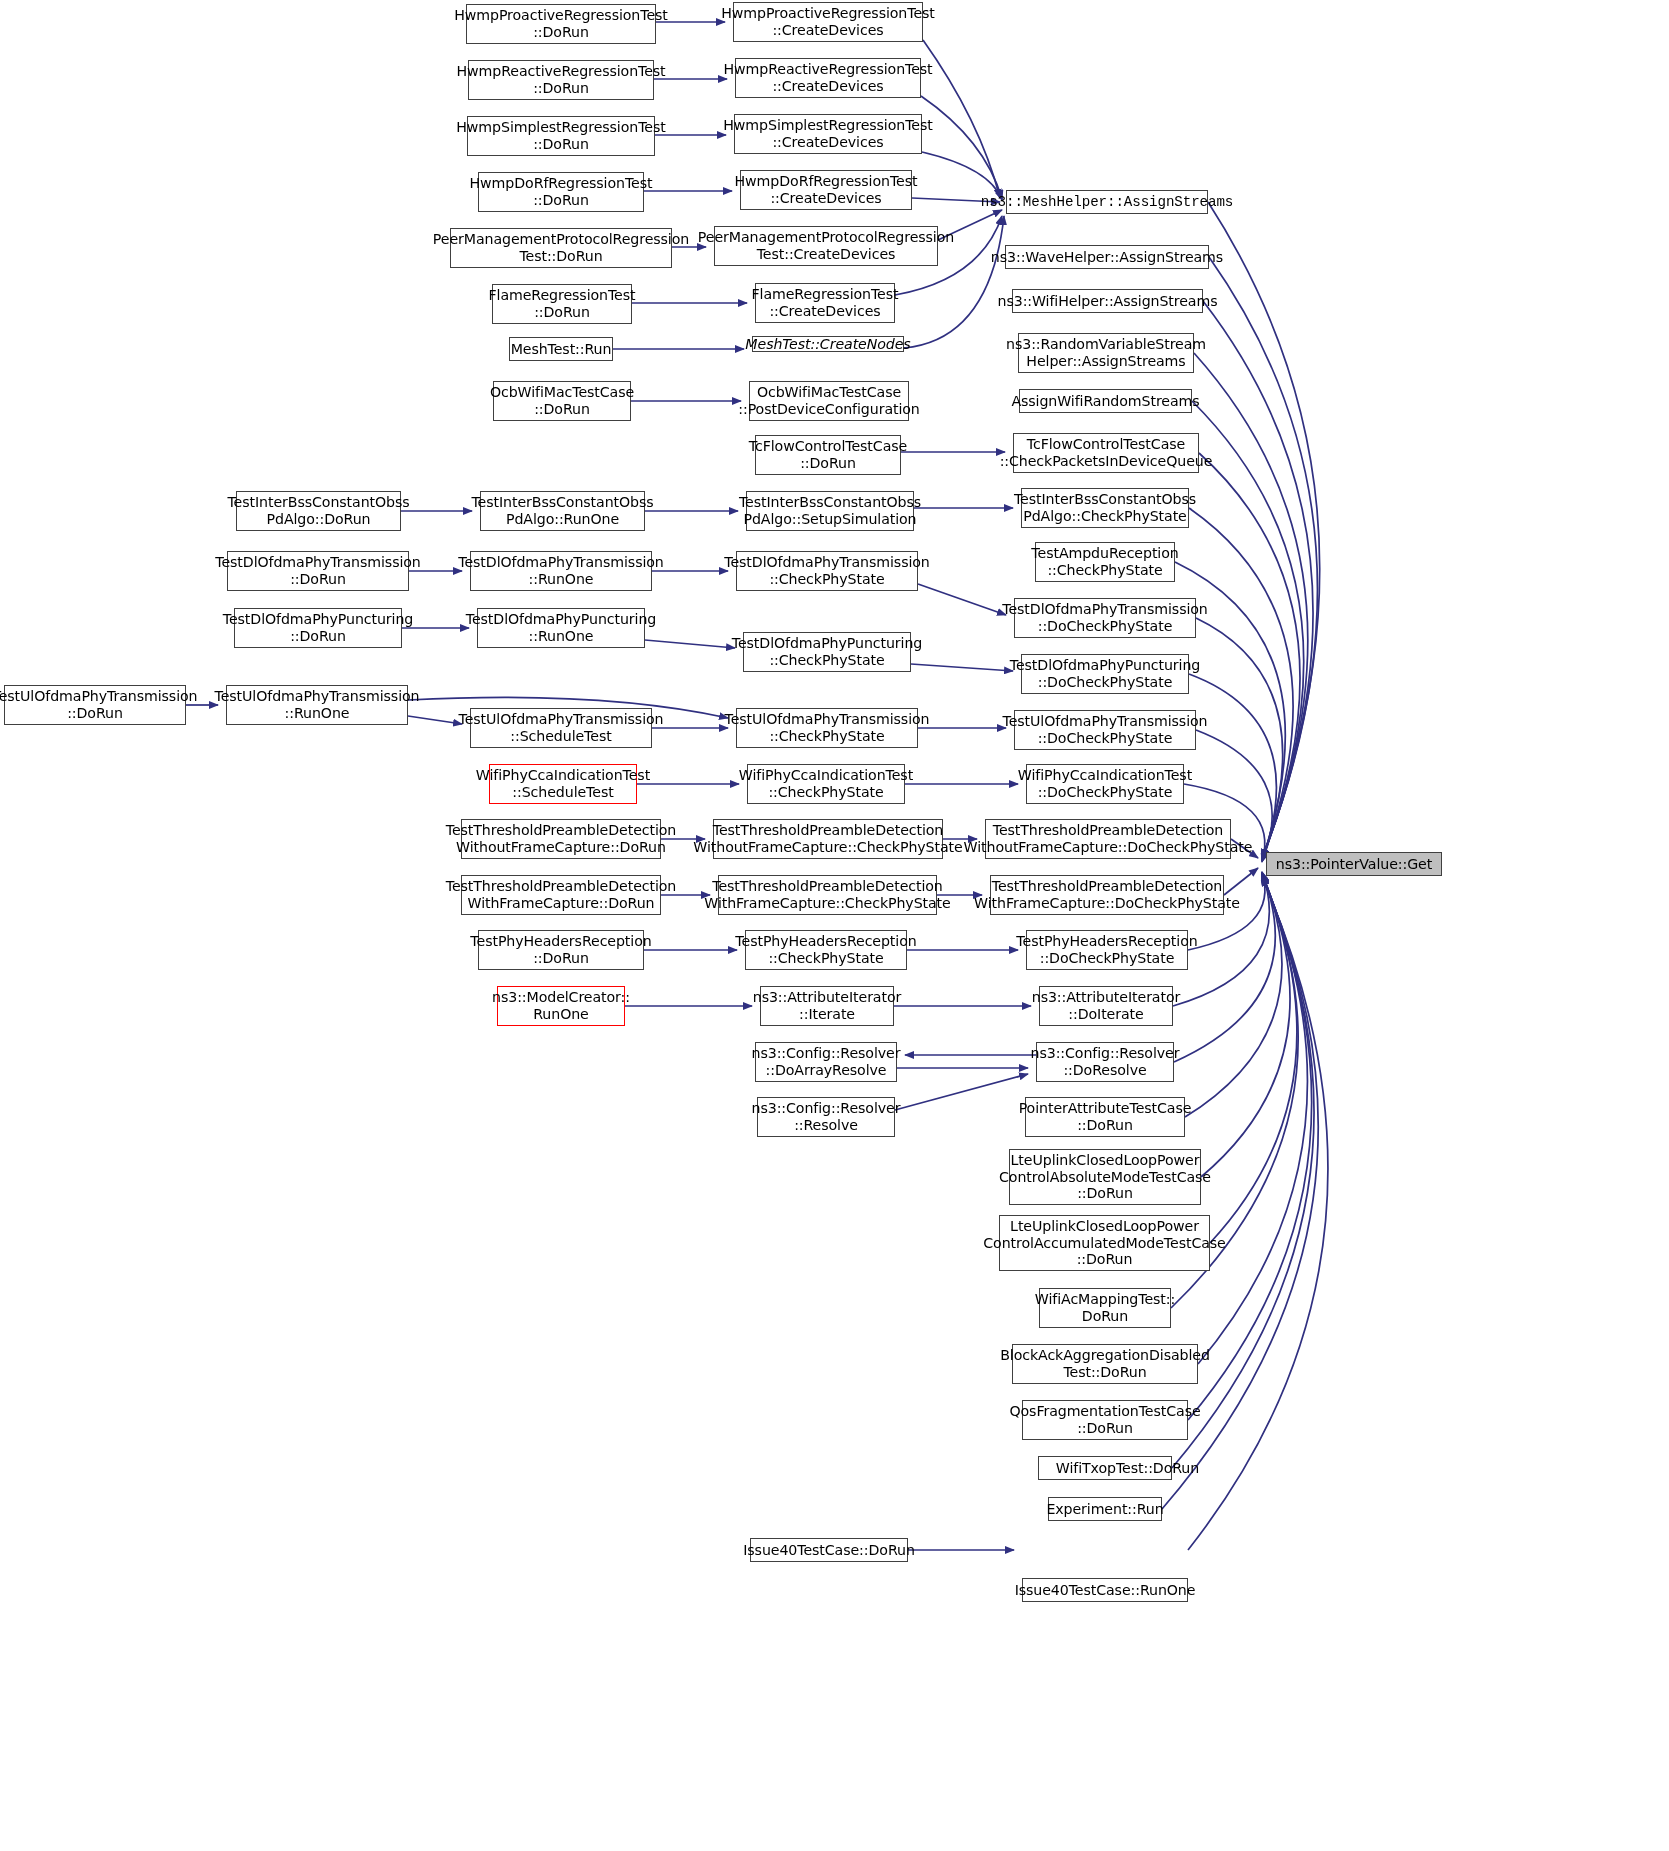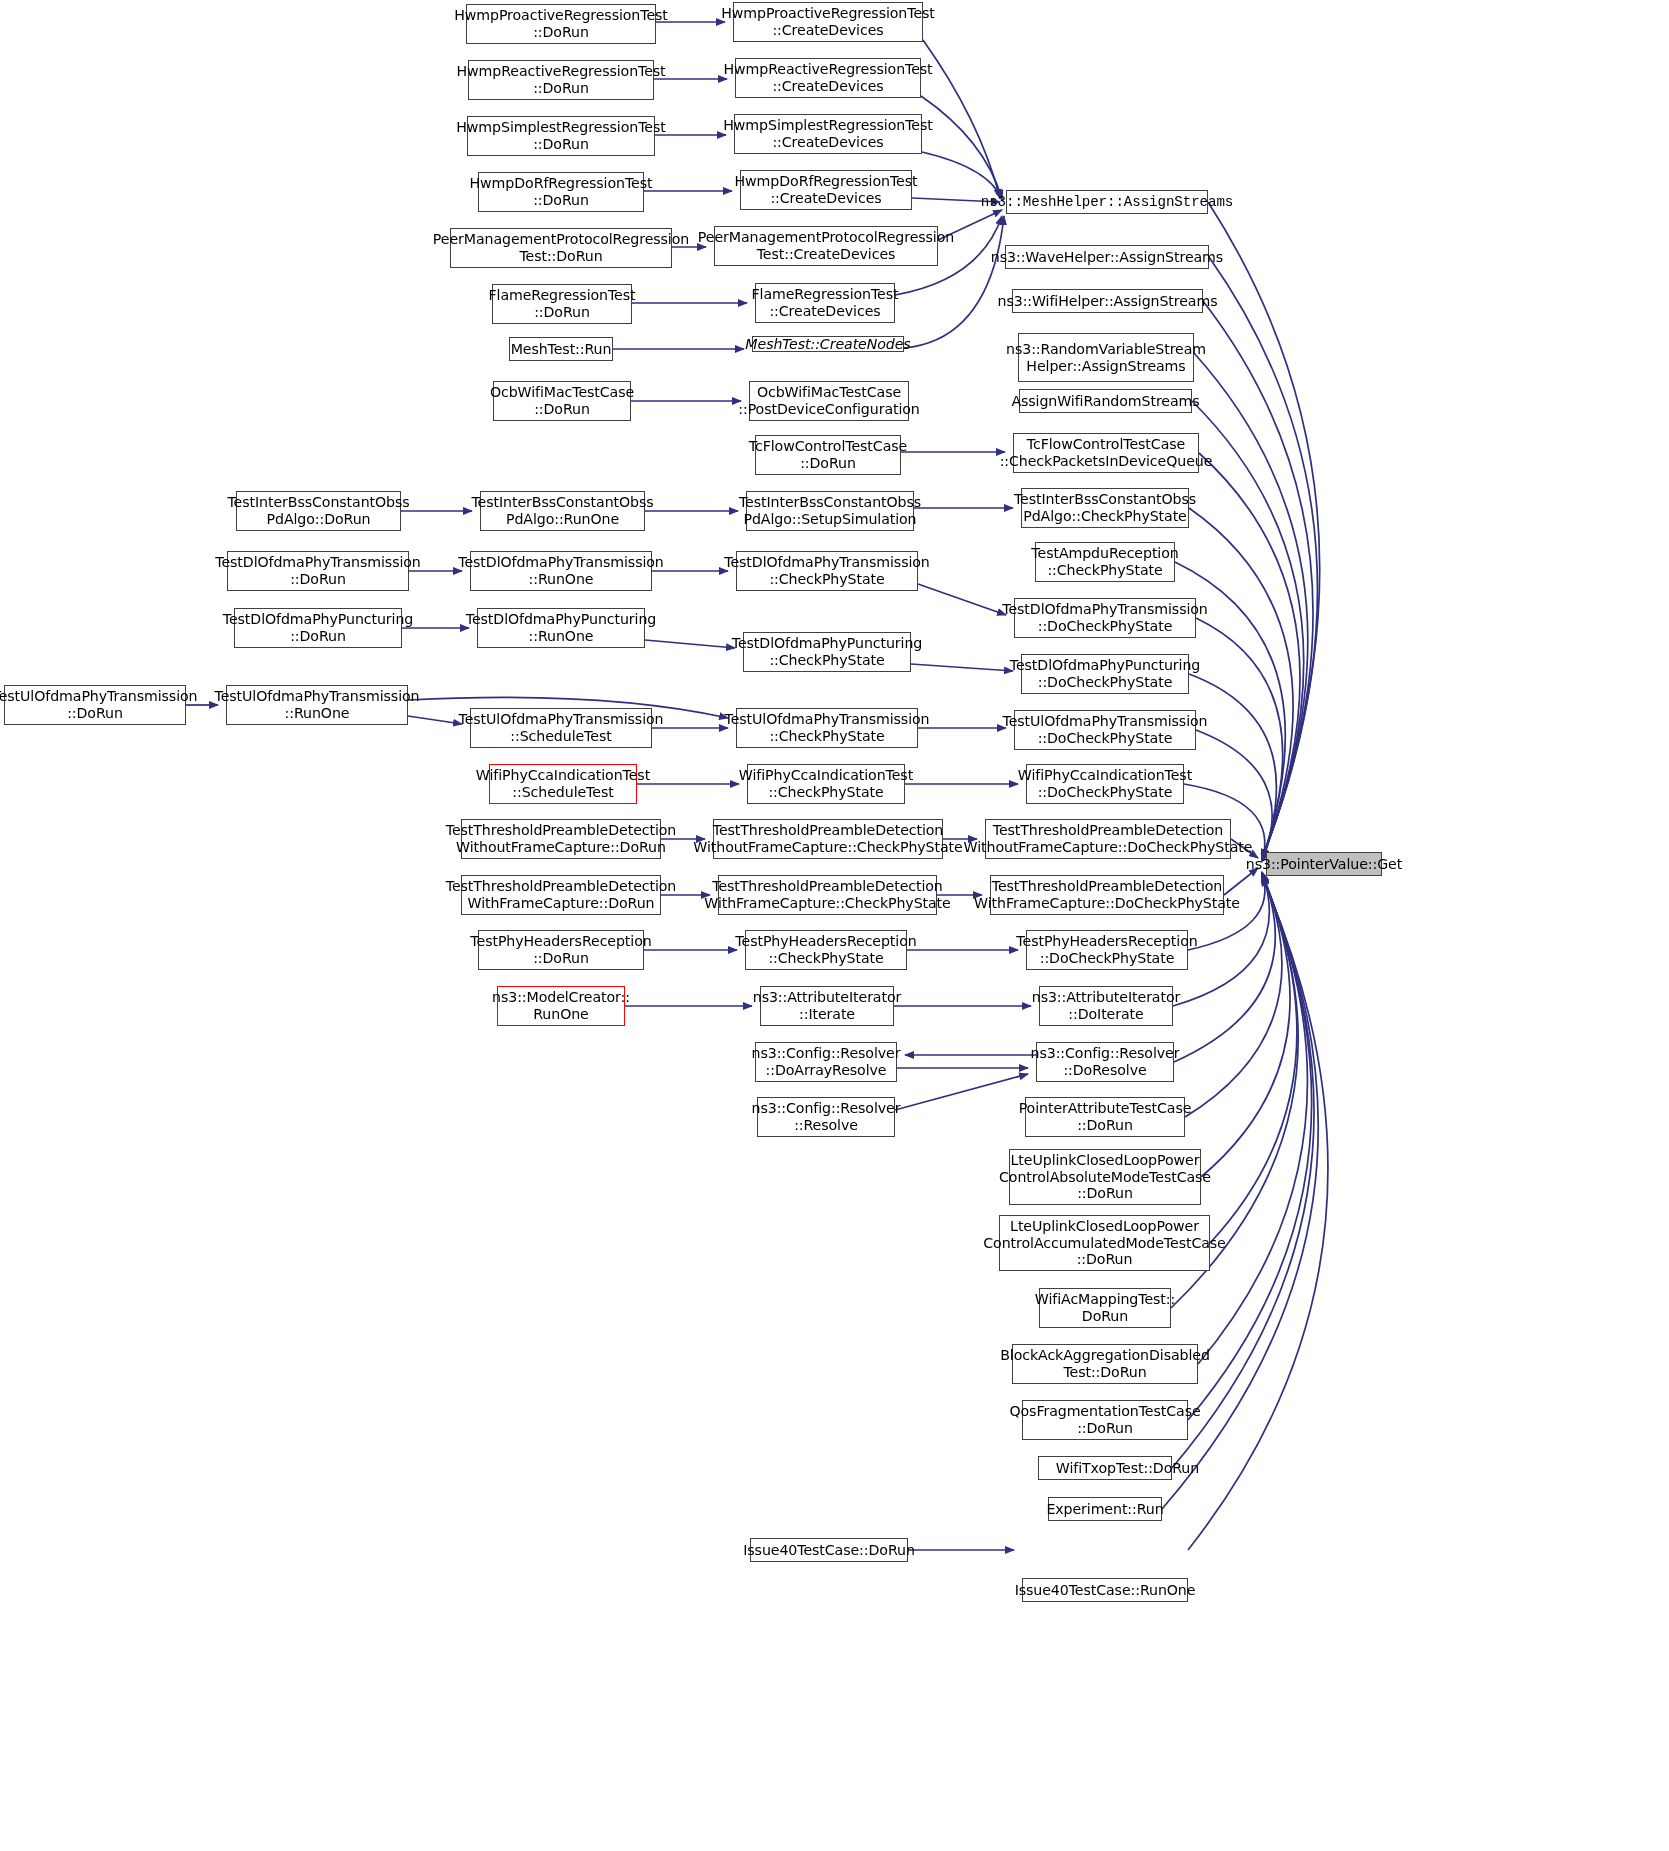--- a/index.html
+++ b/index.html
@@ -215,21 +215,21 @@
 RunOne</div>
       <div class="node" style="left: 760px; top: 986px; width: 134px; height: 40px;">ns3::AttributeIterator
 ::Iterate</div>
       <div class="node" style="left: 755px; top: 1042px; width: 142px; height: 40px;">ns3::Config::Resolver
 ::DoArrayResolve</div>
       <div class="node" style="left: 757px; top: 1097px; width: 138px; height: 40px;">ns3::Config::Resolver
 ::Resolve</div>
       <div class="node" style="left: 1006px; top: 190px; width: 202px; height: 24px; font-family: Liberation Mono, monospace;">ns3::MeshHelper::AssignStreams</div>
       <div class="node" style="left: 1005px; top: 245px; width: 204px; height: 24px;">ns3::WaveHelper::AssignStreams</div>
       <div class="node" style="left: 1012px; top: 289px; width: 191px; height: 24px;">ns3::WifiHelper::AssignStreams</div>
-      <div class="node" style="left: 1018px; top: 333px; width: 176px; height: 49px;">ns3::RandomVariableStream
+      <div class="node" style="left: 1018px; top: 333px; width: 176px; height: 40px;">ns3::RandomVariableStream
 Helper::AssignStreams</div>
       <div class="node" style="left: 1019px; top: 389px; width: 173px; height: 24px;">AssignWifiRandomStreams</div>
       <div class="node" style="left: 1013px; top: 433px; width: 186px; height: 40px;">TcFlowControlTestCase
 ::CheckPacketsInDeviceQueue</div>
       <div class="node" style="left: 1021px; top: 488px; width: 168px; height: 40px;">TestInterBssConstantObss
 PdAlgo::CheckPhyState</div>
       <div class="node" style="left: 1035px; top: 542px; width: 140px; height: 40px;">TestAmpduReception
 ::CheckPhyState</div>
       <div class="node" style="left: 1014px; top: 598px; width: 182px; height: 40px;">TestDlOfdmaPhyTransmission
 ::DoCheckPhyState</div>
@@ -260,15 +260,15 @@
       <div class="node" style="left: 1039px; top: 1288px; width: 132px; height: 40px;">WifiAcMappingTest::
 DoRun</div>
       <div class="node" style="left: 1012px; top: 1344px; width: 186px; height: 40px;">BlockAckAggregationDisabled
 Test::DoRun</div>
       <div class="node" style="left: 1022px; top: 1400px; width: 166px; height: 40px;">QosFragmentationTestCase
 ::DoRun</div>
       <div class="node" style="left: 1038px; top: 1456px; width: 134px; height: 24px; padding-left: 48px;">WifiTxopTest::DoRun</div>
       <div class="node" style="left: 1048px; top: 1497px; width: 114px; height: 24px;">Experiment::Run</div>
       <div class="node" style="left: 750px; top: 1538px; width: 158px; height: 24px;">Issue40TestCase::DoRun</div>
       <div class="node" style="left: 1022px; top: 1538px; width: 166px; height: 24px; margin-top: 40px;">Issue40TestCase::RunOne</div>
-      <div class="node target" style="left: 1266px; top: 852px; width: 116px; height: 24px;">ns3::PointerValue::Get</div>
+      <div class="node target" style="left: 1266px; top: 852px; width: 176px; height: 24px;">ns3::PointerValue::Get</div>
     </div>
 </div>
 
 </body></html>

